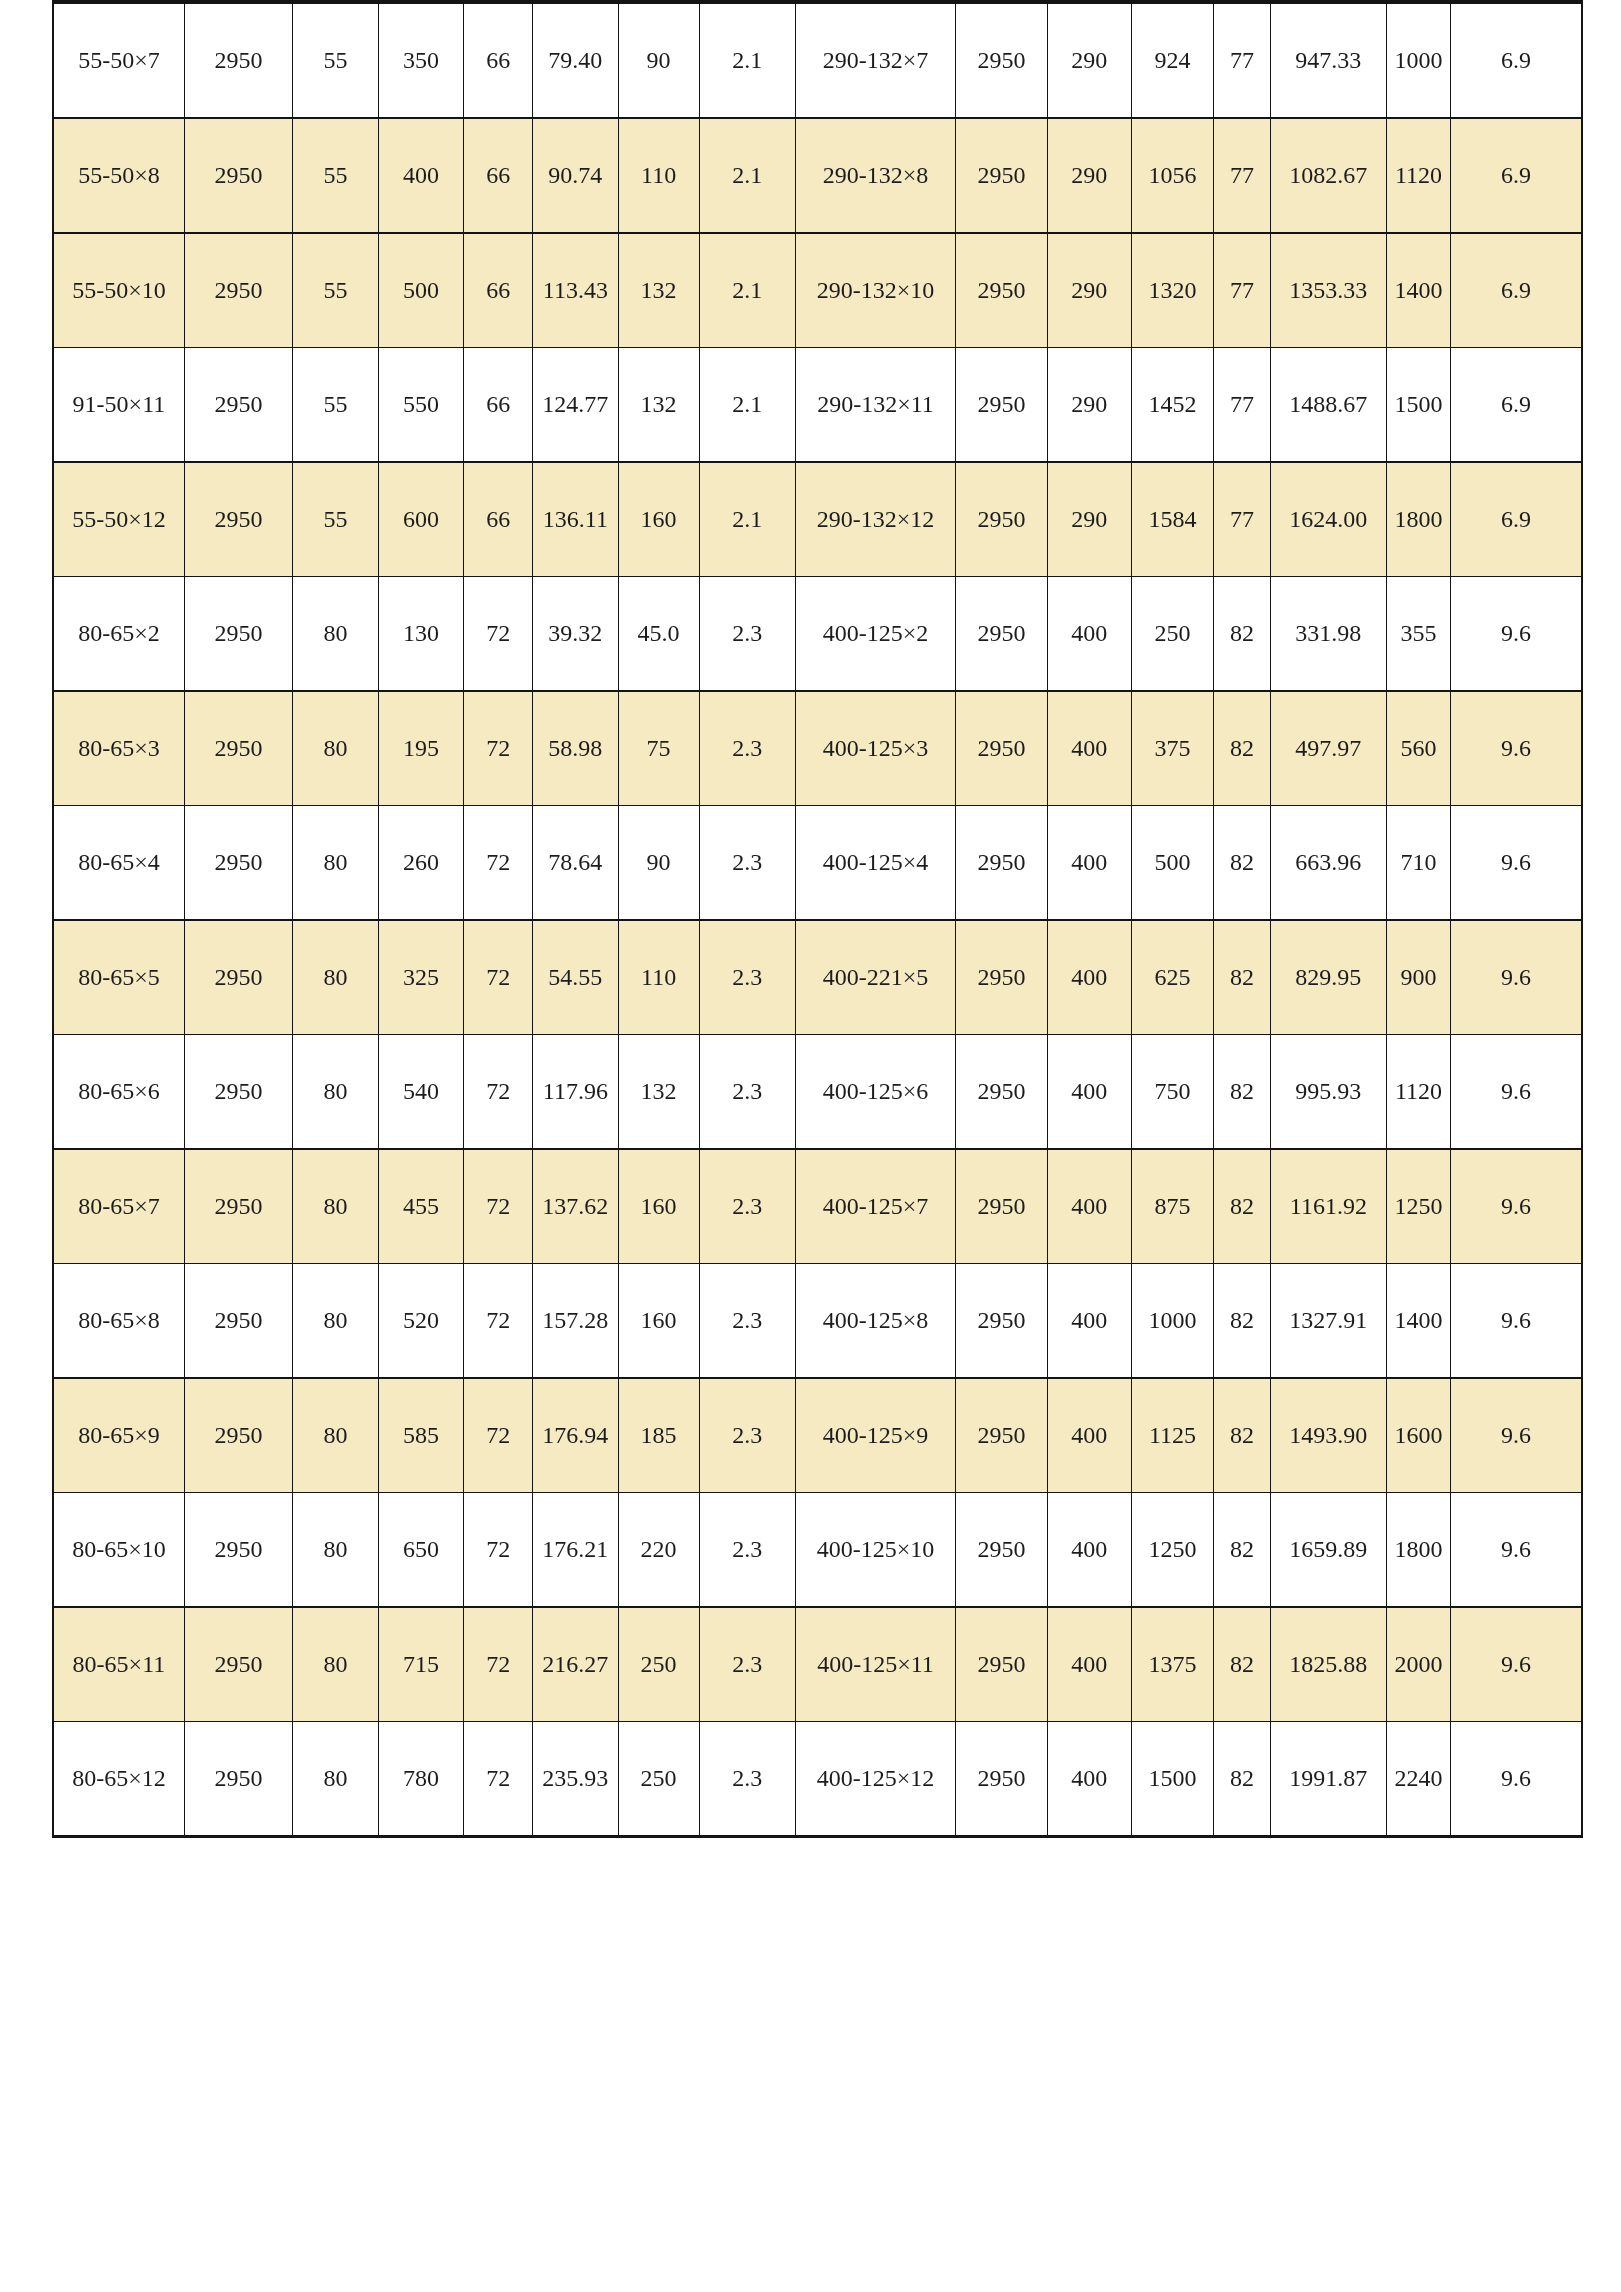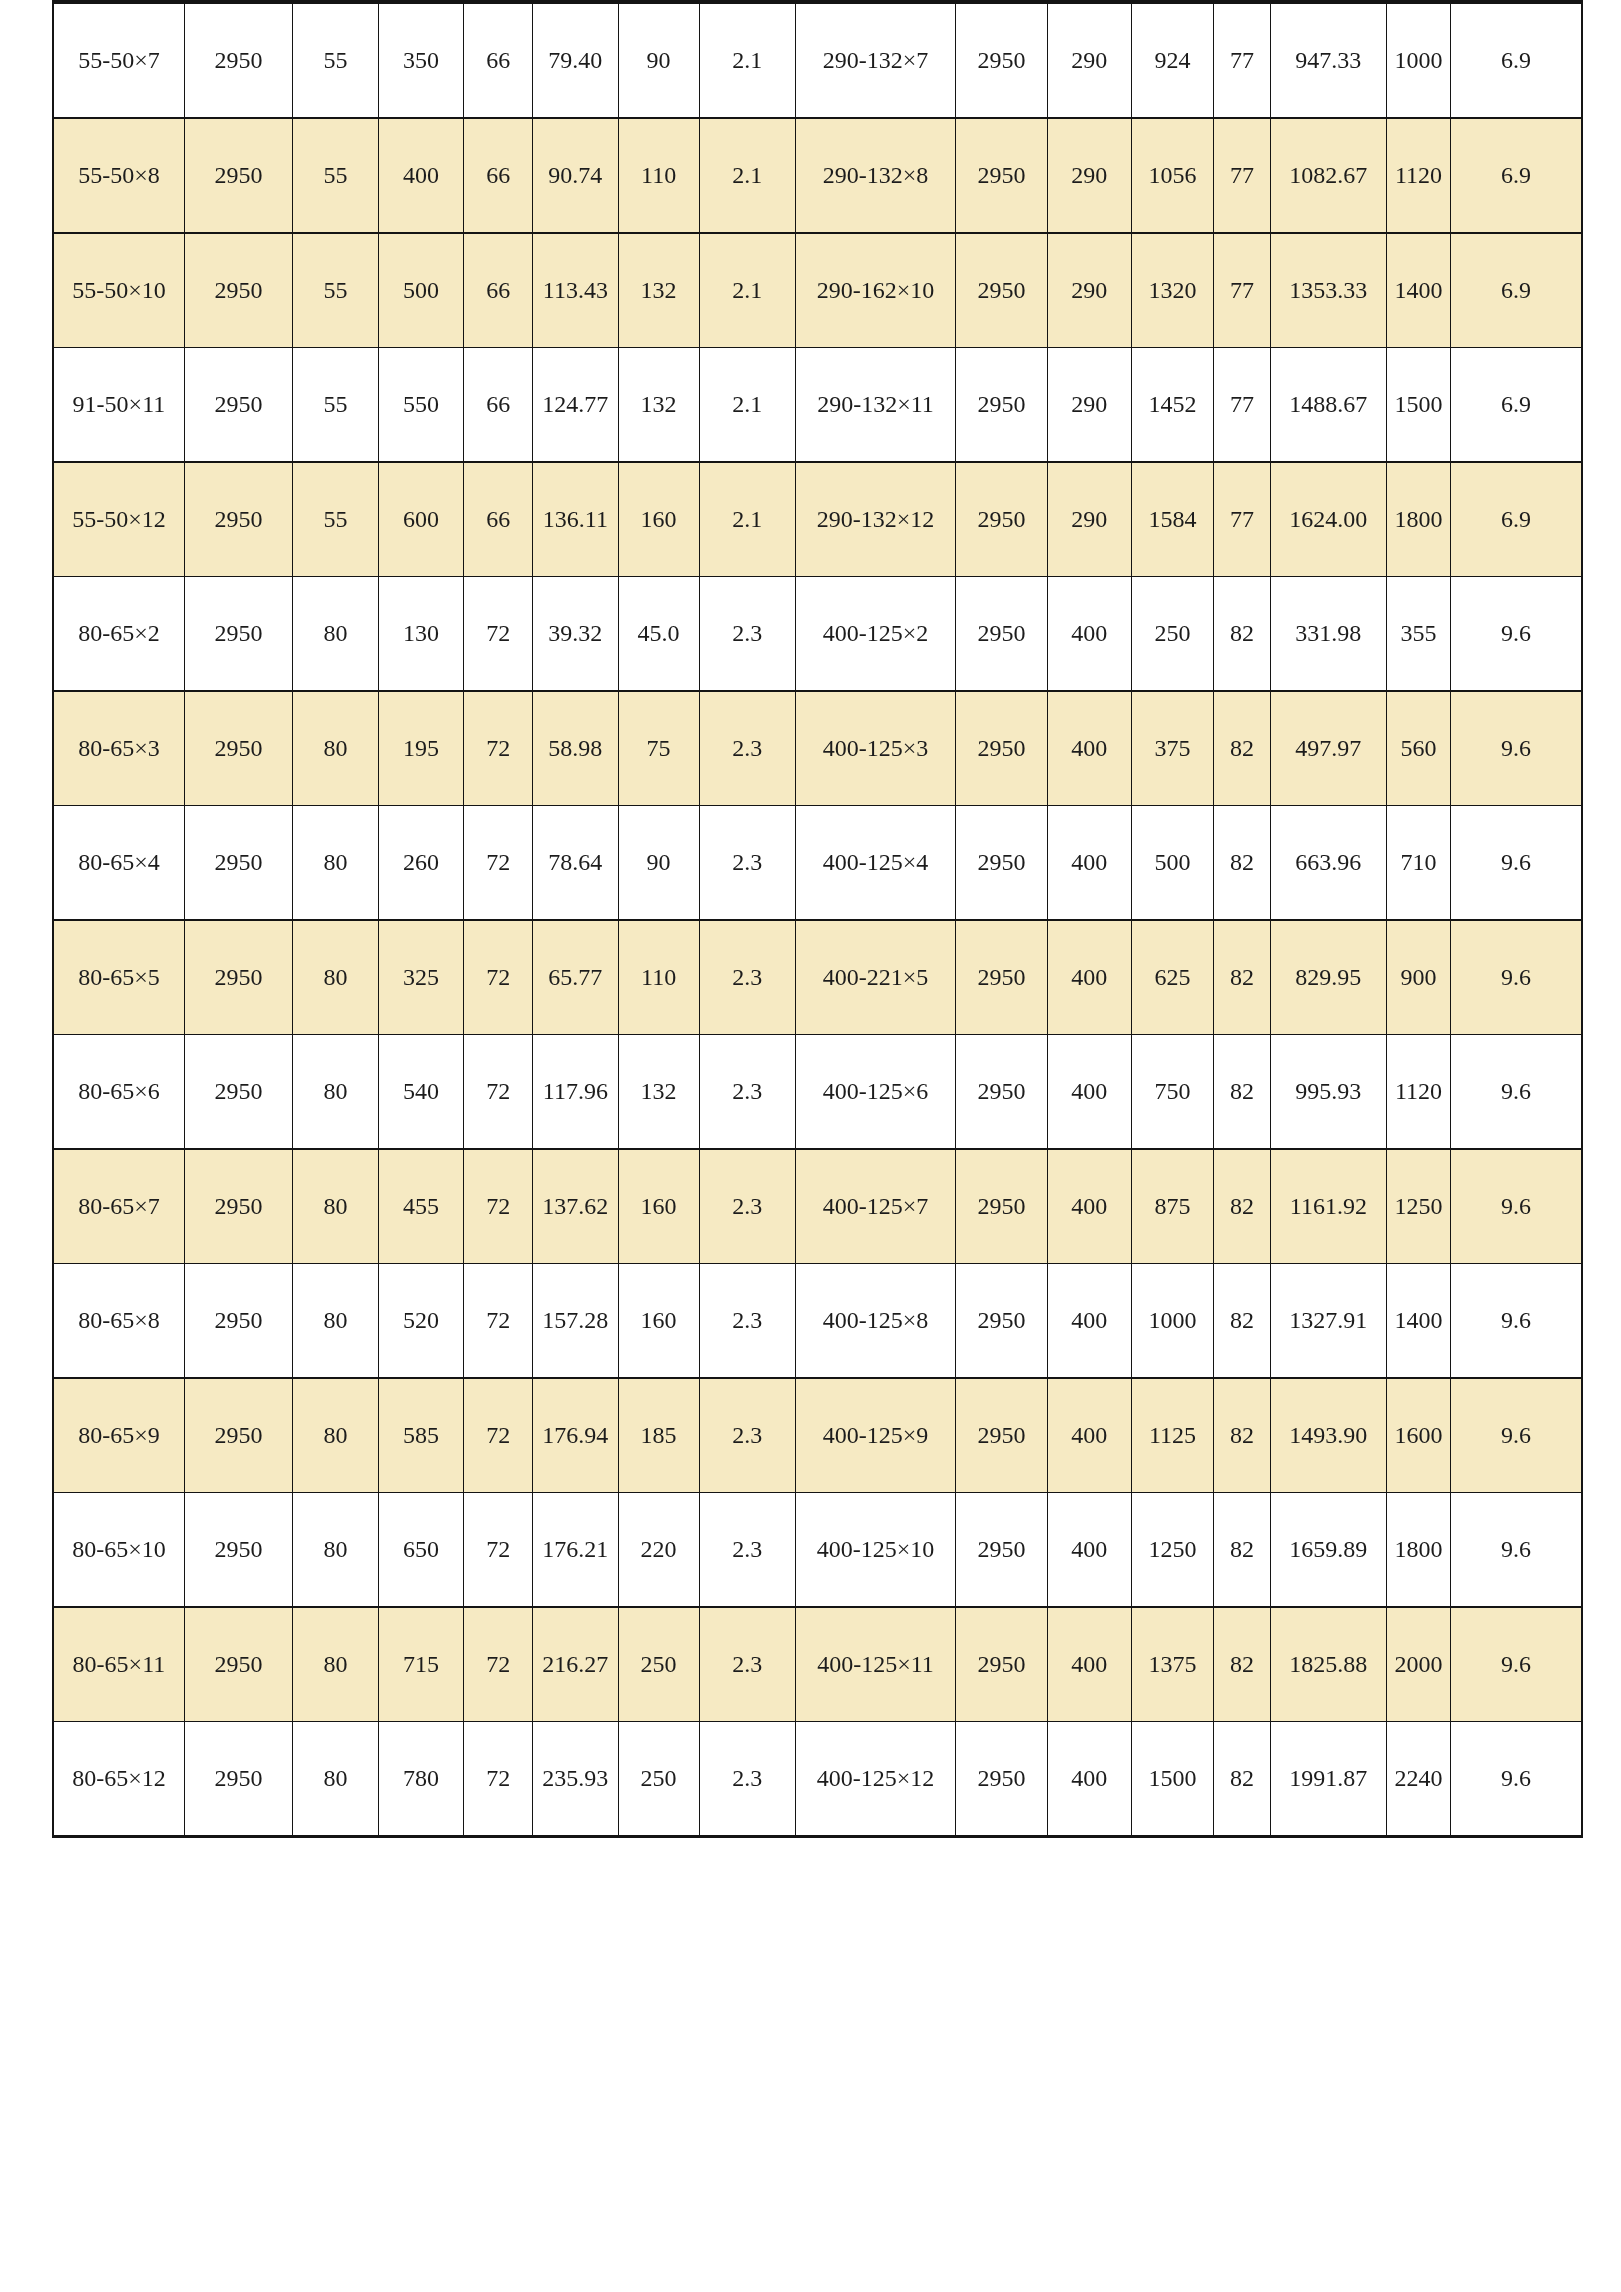--- a/index.html
+++ b/index.html
@@ -108,21 +108,21 @@
         </tr>
         <tr class="shaded">
           <td>55-50×10</td>
           <td>2950</td>
           <td>55</td>
           <td>500</td>
           <td>66</td>
           <td>113.43</td>
           <td>132</td>
           <td>2.1</td>
-          <td>290-162×10</td>
+          <td>290-132×10</td>
           <td>2950</td>
           <td>290</td>
           <td>1320</td>
           <td>77</td>
           <td>1353.33</td>
           <td>1400</td>
           <td>6.9</td>
         </tr>
         <tr>
           <td>91-50×11</td>
@@ -213,21 +213,21 @@
           <td>663.96</td>
           <td>710</td>
           <td>9.6</td>
         </tr>
         <tr class="shaded">
           <td>80-65×5</td>
           <td>2950</td>
           <td>80</td>
           <td>325</td>
           <td>72</td>
-          <td>65.77</td>
+          <td>54.55</td>
           <td>110</td>
           <td>2.3</td>
           <td>400-221×5</td>
           <td>2950</td>
           <td>400</td>
           <td>625</td>
           <td>82</td>
           <td>829.95</td>
           <td>900</td>
           <td>9.6</td>

